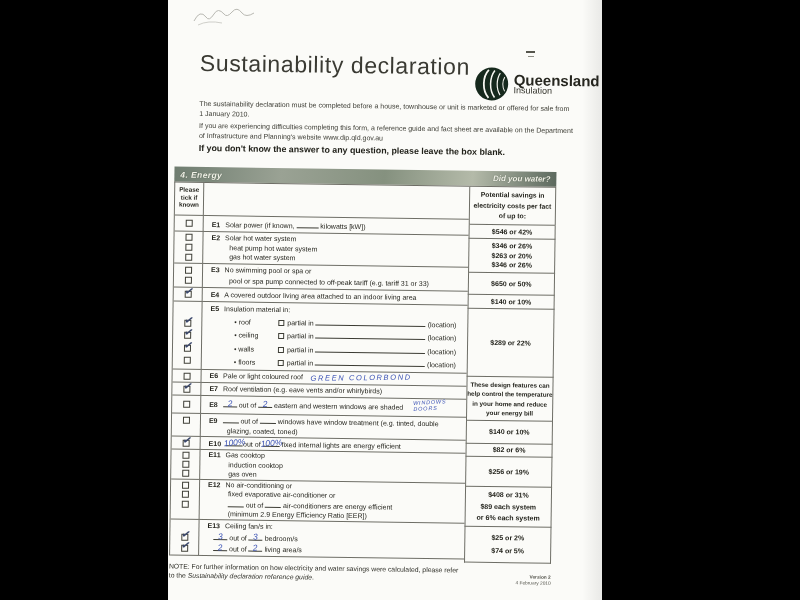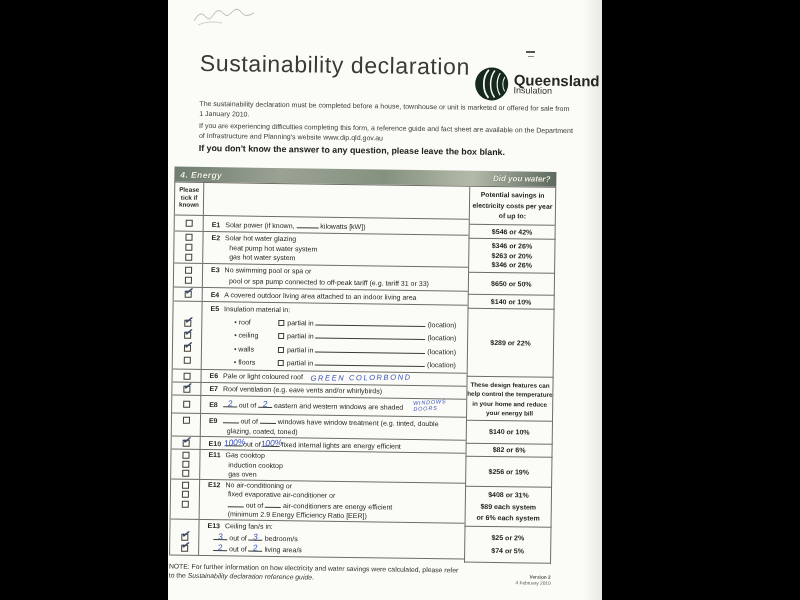--- a/index.html
+++ b/index.html
@@ -141,21 +141,21 @@
                   <div class="cbx"></div>
                 </div>
                 <div class="slot">
                   <div class="cbx"></div>
                 </div>
                 <div class="slot">
                   <div class="cbx"></div>
                 </div>
               </div>
               <div class="maincol">
-                <div class="line"><span class="rid">E2</span><span>Solar hot water glazing</span></div>
+                <div class="line"><span class="rid">E2</span><span>Solar hot water system</span></div>
                 <div class="line" style="padding-left: 26px;"><span>heat pump hot water system</span></div>
                 <div class="line" style="padding-left: 26px;"><span>gas hot water system</span></div>
               </div>
             </div>
             <div class="row" style="height: 24px;">
               <div class="tickcol">
                 <div class="slot">
                   <div class="cbx"></div>
                 </div>
                 <div class="slot">
@@ -320,21 +320,21 @@
               <div class="maincol">
                 <div class="line"><span class="rid">E13</span><span>Ceiling fan/s in:</span></div>
                 <div class="line" style="padding-left: 14px;"><span class="blank" style="width: 14px;"><span class="hwv">3</span></span><span> out of </span><span class="blank" style="width: 14px;"><span class="hwv">3</span></span><span> bedroom/s</span></div>
                 <div class="line" style="padding-left: 14px;"><span class="blank" style="width: 14px;"><span class="hwv">2</span></span><span> out of </span><span class="blank" style="width: 14px;"><span class="hwv">2</span></span><span> living area/s</span></div>
               </div>
             </div>
           </div>
         <div class="savings-col">
             <div class="sbox first shead" style="height: 39px;">
               <div class="sline">Potential savings in</div>
-              <div class="sline">electricity costs per year</div>
+              <div class="sline">electricity costs per fact</div>
               <div class="sline">of up to:</div>
             </div>
             <div class="sbox" style="height: 14px;">
               <div class="sline">$546 or 42%</div>
             </div>
             <div class="sbox" style="height: 34px;">
               <div class="sline">$346 or 26%</div>
               <div class="sline">$263 or 20%</div>
               <div class="sline">$346 or 26%</div>
             </div>

